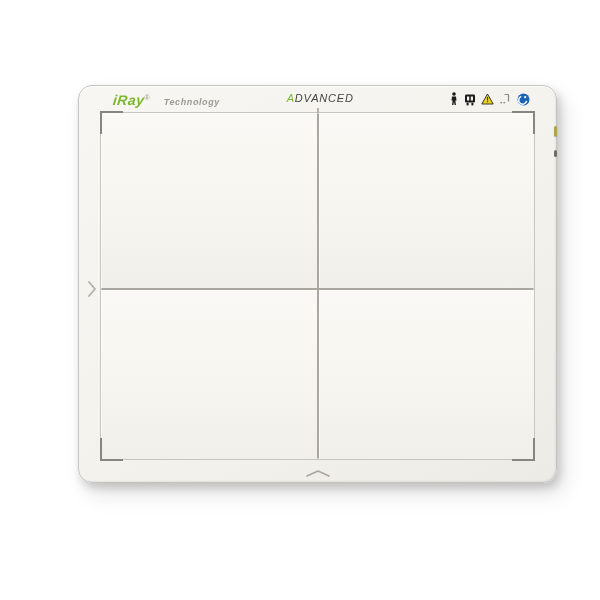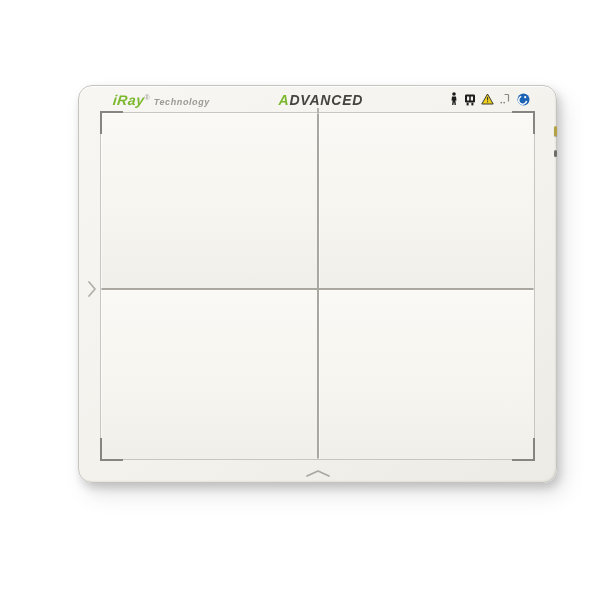--- a/index.html
+++ b/index.html
@@ -22,28 +22,28 @@
   .brand{
     position:absolute;left:34px;top:5px;height:18px;line-height:18px;
     white-space:nowrap;
   }
   .brand-name{
     font-size:14px;font-weight:bold;font-style:italic;color:#7cb82f;
     letter-spacing:.5px;transform:skewX(-6deg);display:inline-block;
   }
   .brand-suffix{
     font-size:9px;font-weight:bold;font-style:italic;color:#9b9a93;
-    letter-spacing:.6px;margin-left:4px;
+    letter-spacing:.6px;margin-left:14px;
   }
   .brand-reg{
     font-size:7px;color:#9b9a93;vertical-align:top;position:relative;top:-2px;
   }
   .model{
     position:absolute;left:50%;top:6px;transform:translateX(-46%);
-    display:inline-block;font-size:14px;font-weight:bold;font-style:italic;
+    display:inline-block;font-size:11px;font-weight:normal;font-style:italic;
     color:#45443f;letter-spacing:.8px;
   }
   .model::first-letter{color:#7cb82f;}
   .hicons{
     position:absolute;right:26px;top:6px;height:14px;
     display:flex;align-items:center;gap:5px;
   }
   .hicons span{display:inline-flex;align-items:center;}
   
   .area{

